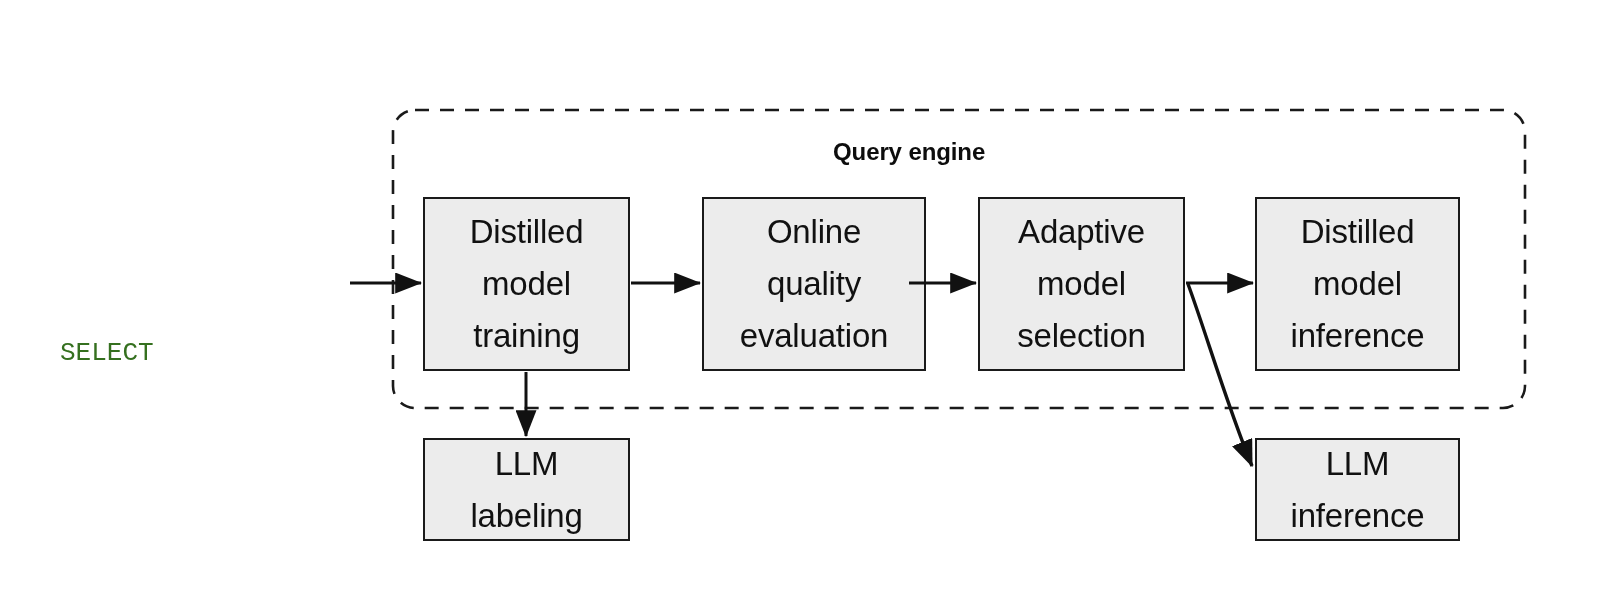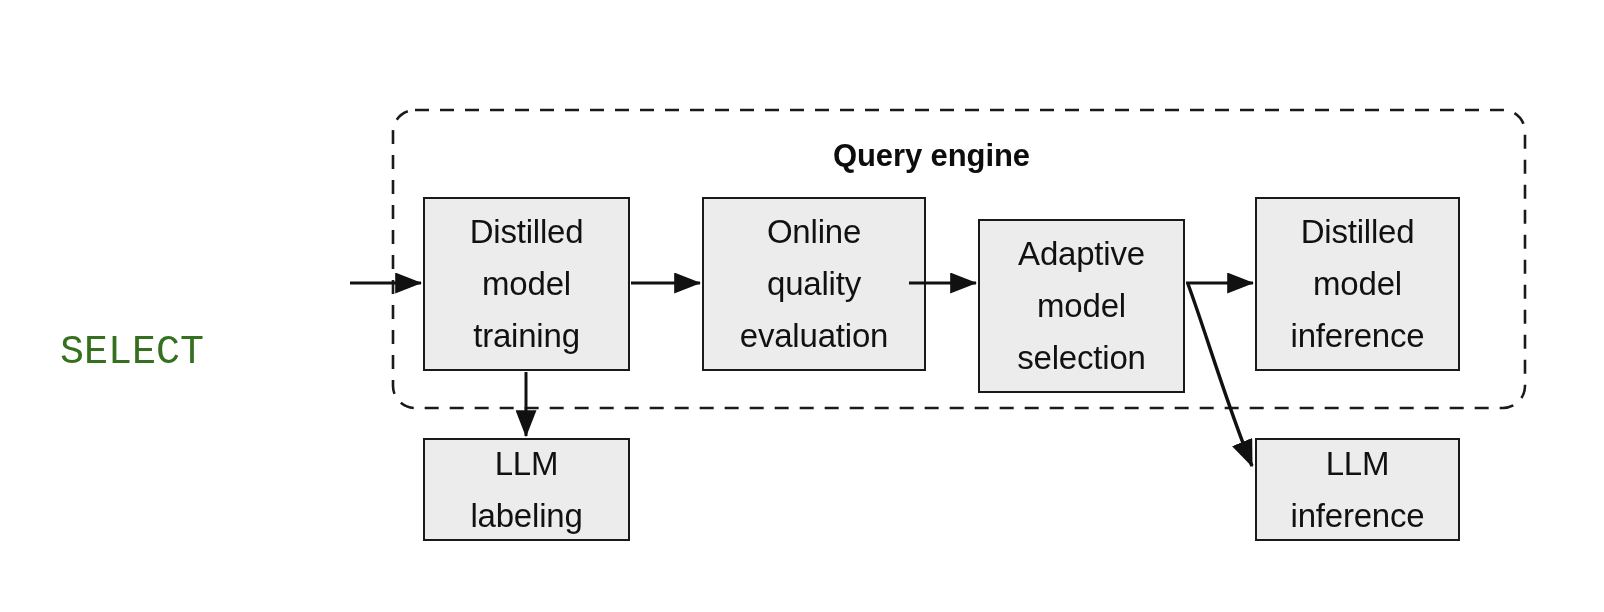--- a/index.html
+++ b/index.html
@@ -40,29 +40,29 @@
     font-size: 33px;
     line-height: 52px;
     color: #111111;
     letter-spacing: -0.2px;
     white-space: pre-line;
   }
   .group-title {
     position: absolute;
     font-family: "Liberation Sans", sans-serif;
     font-weight: bold;
-    font-size: 31px;
+    font-size: 24px;
     color: #0d0d0d;
     letter-spacing: -0.1px;
     white-space: nowrap;
   }
   .sql-block {
     position: absolute;
     font-family: "Liberation Mono", monospace;
-    font-size: 40px;
+    font-size: 26px;
     line-height: 46px;
     color: #35701f;
     white-space: pre;
     text-align: right;
   }
   .sql-line-1 {
     font-weight: normal;
     display: block;
   }
   .sql-line-2 {
@@ -91,21 +91,21 @@
 model
 training</span>
   </div>
 
   <div class="node-box" style="left:702px; top:197px; width:224px; height:174px;">
     <span class="node-label">Online
 quality
 evaluation</span>
   </div>
 
-  <div class="node-box" style="left:978px; top:197px; width:207px; height:174px;margin-top:22px;">
+  <div class="node-box" style="left:978px; top:197px; width:207px; height:174px;">
     <span class="node-label">Adaptive
 model
 selection</span>
   </div>
 
   <div class="node-box" style="left:1255px; top:197px; width:205px; height:174px;">
     <span class="node-label">Distilled
 model
 inference</span>
   </div>

